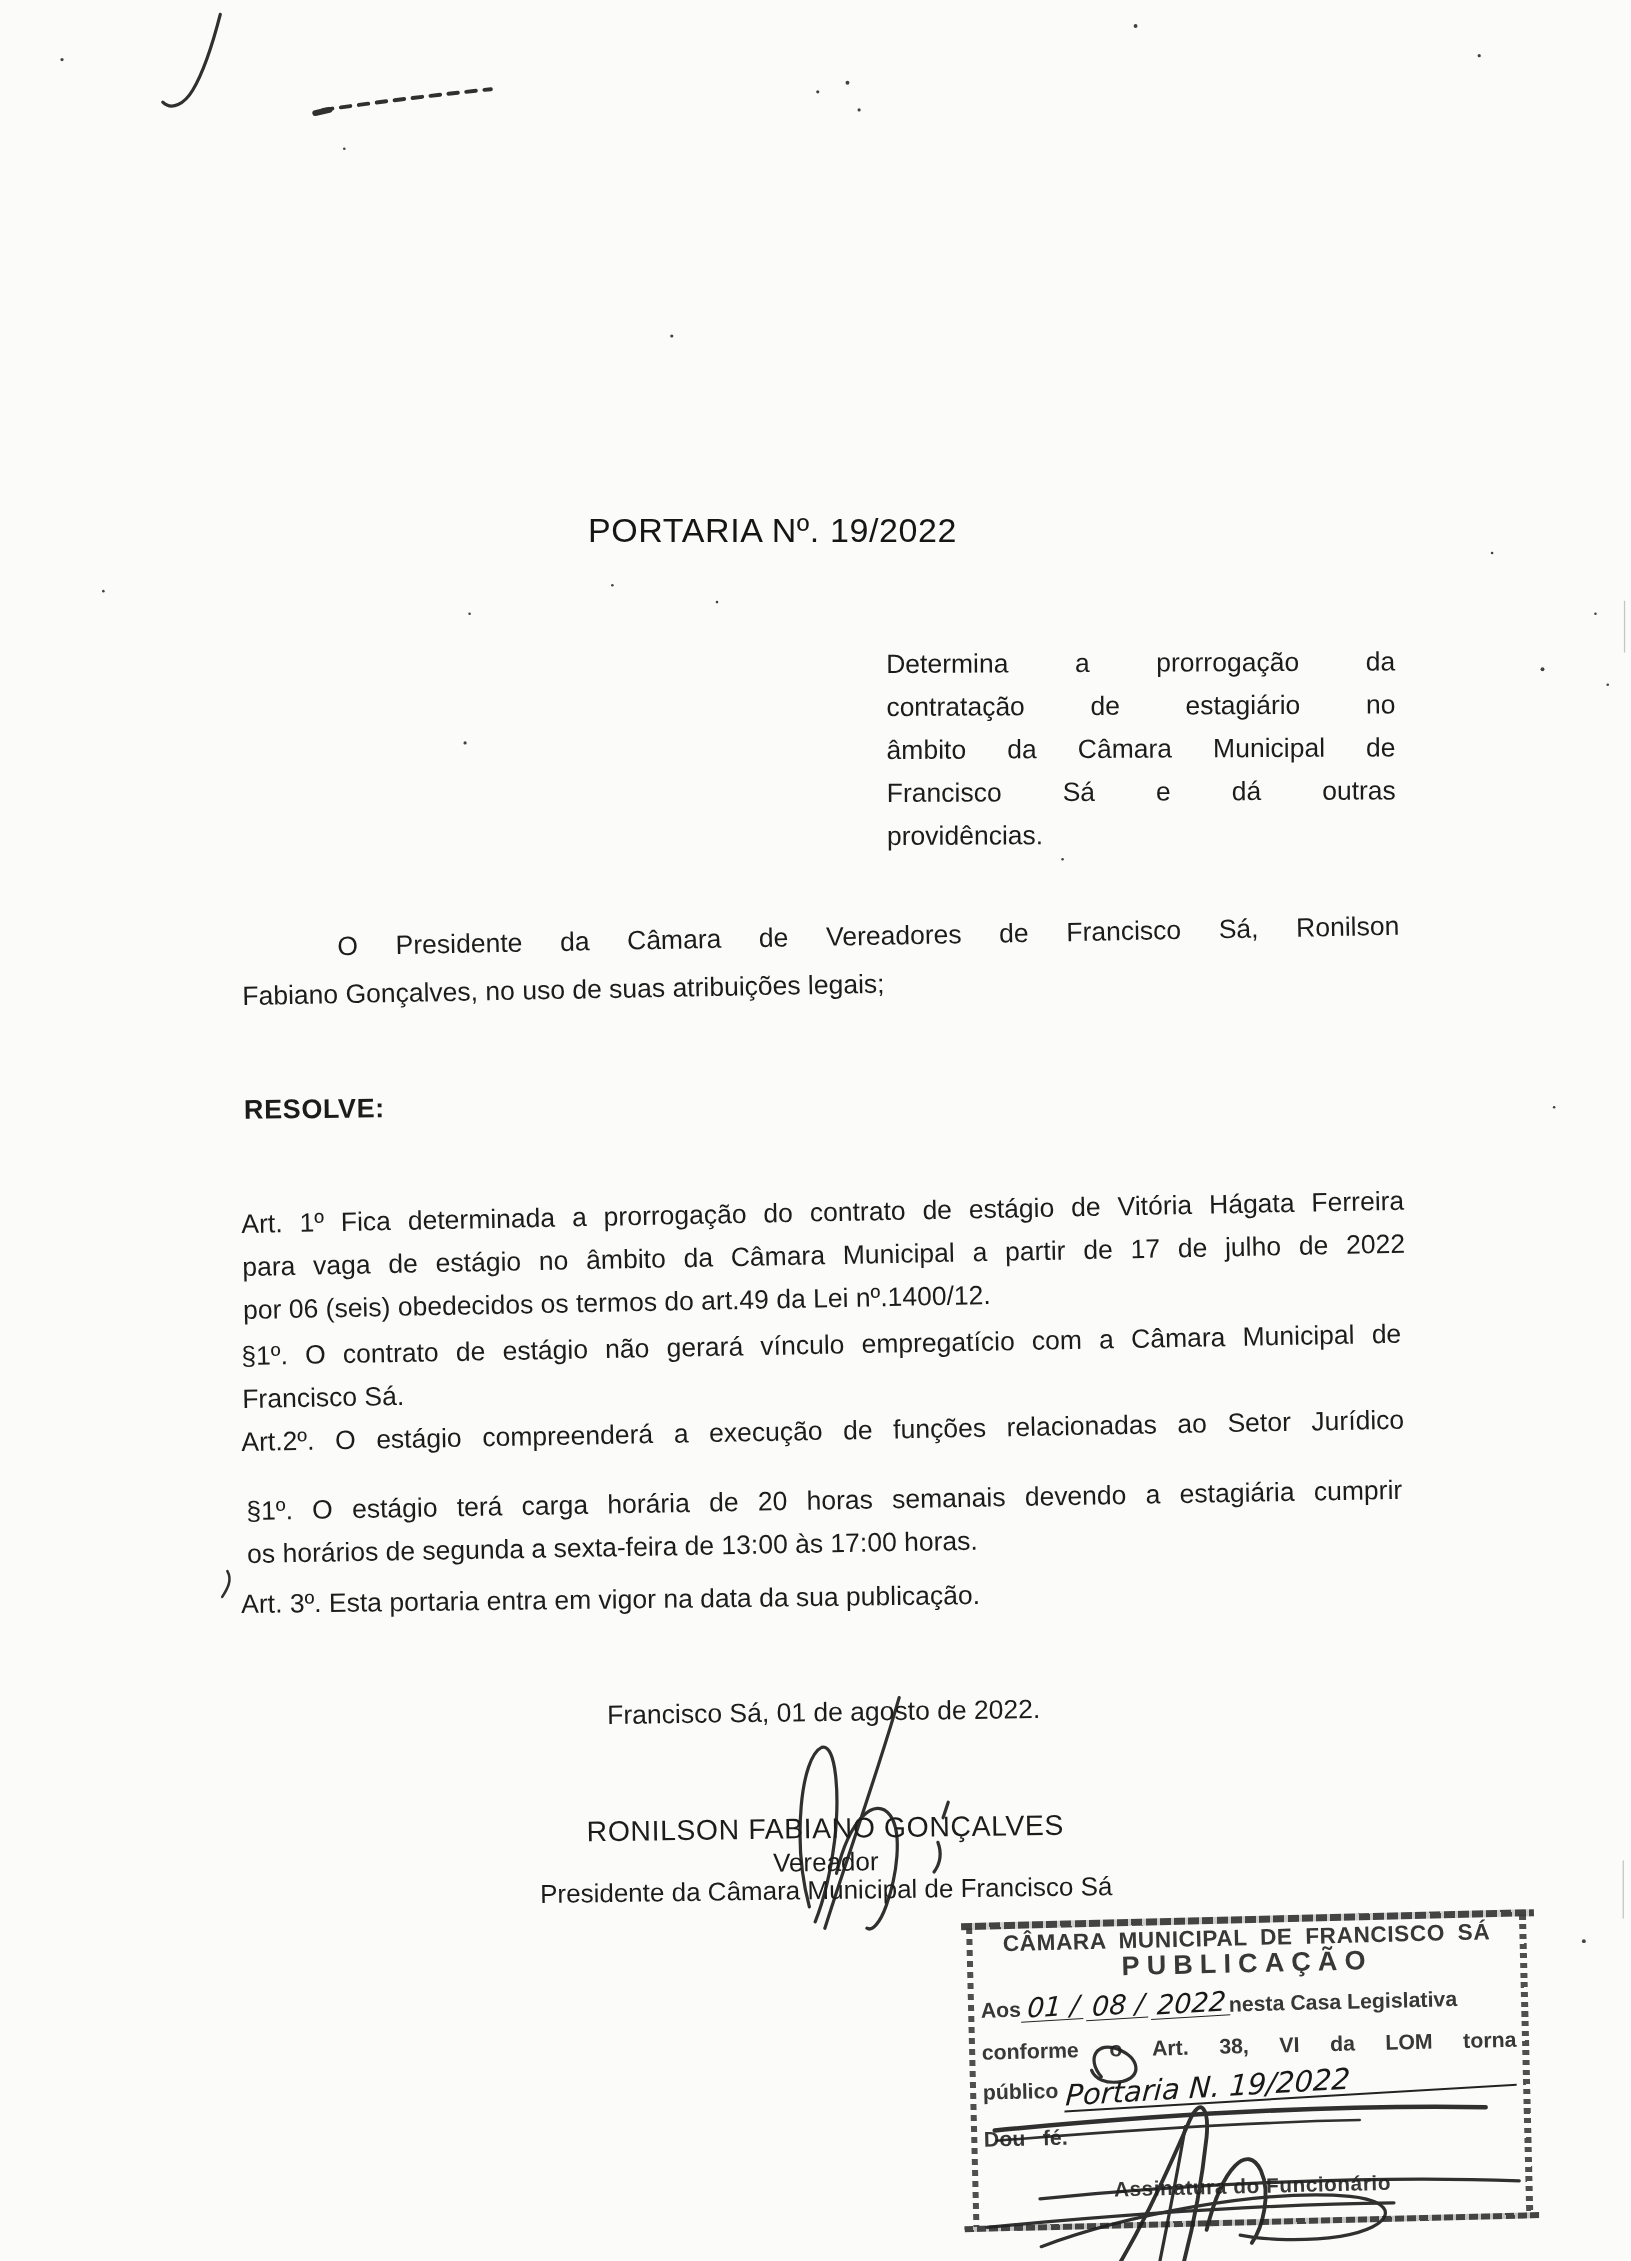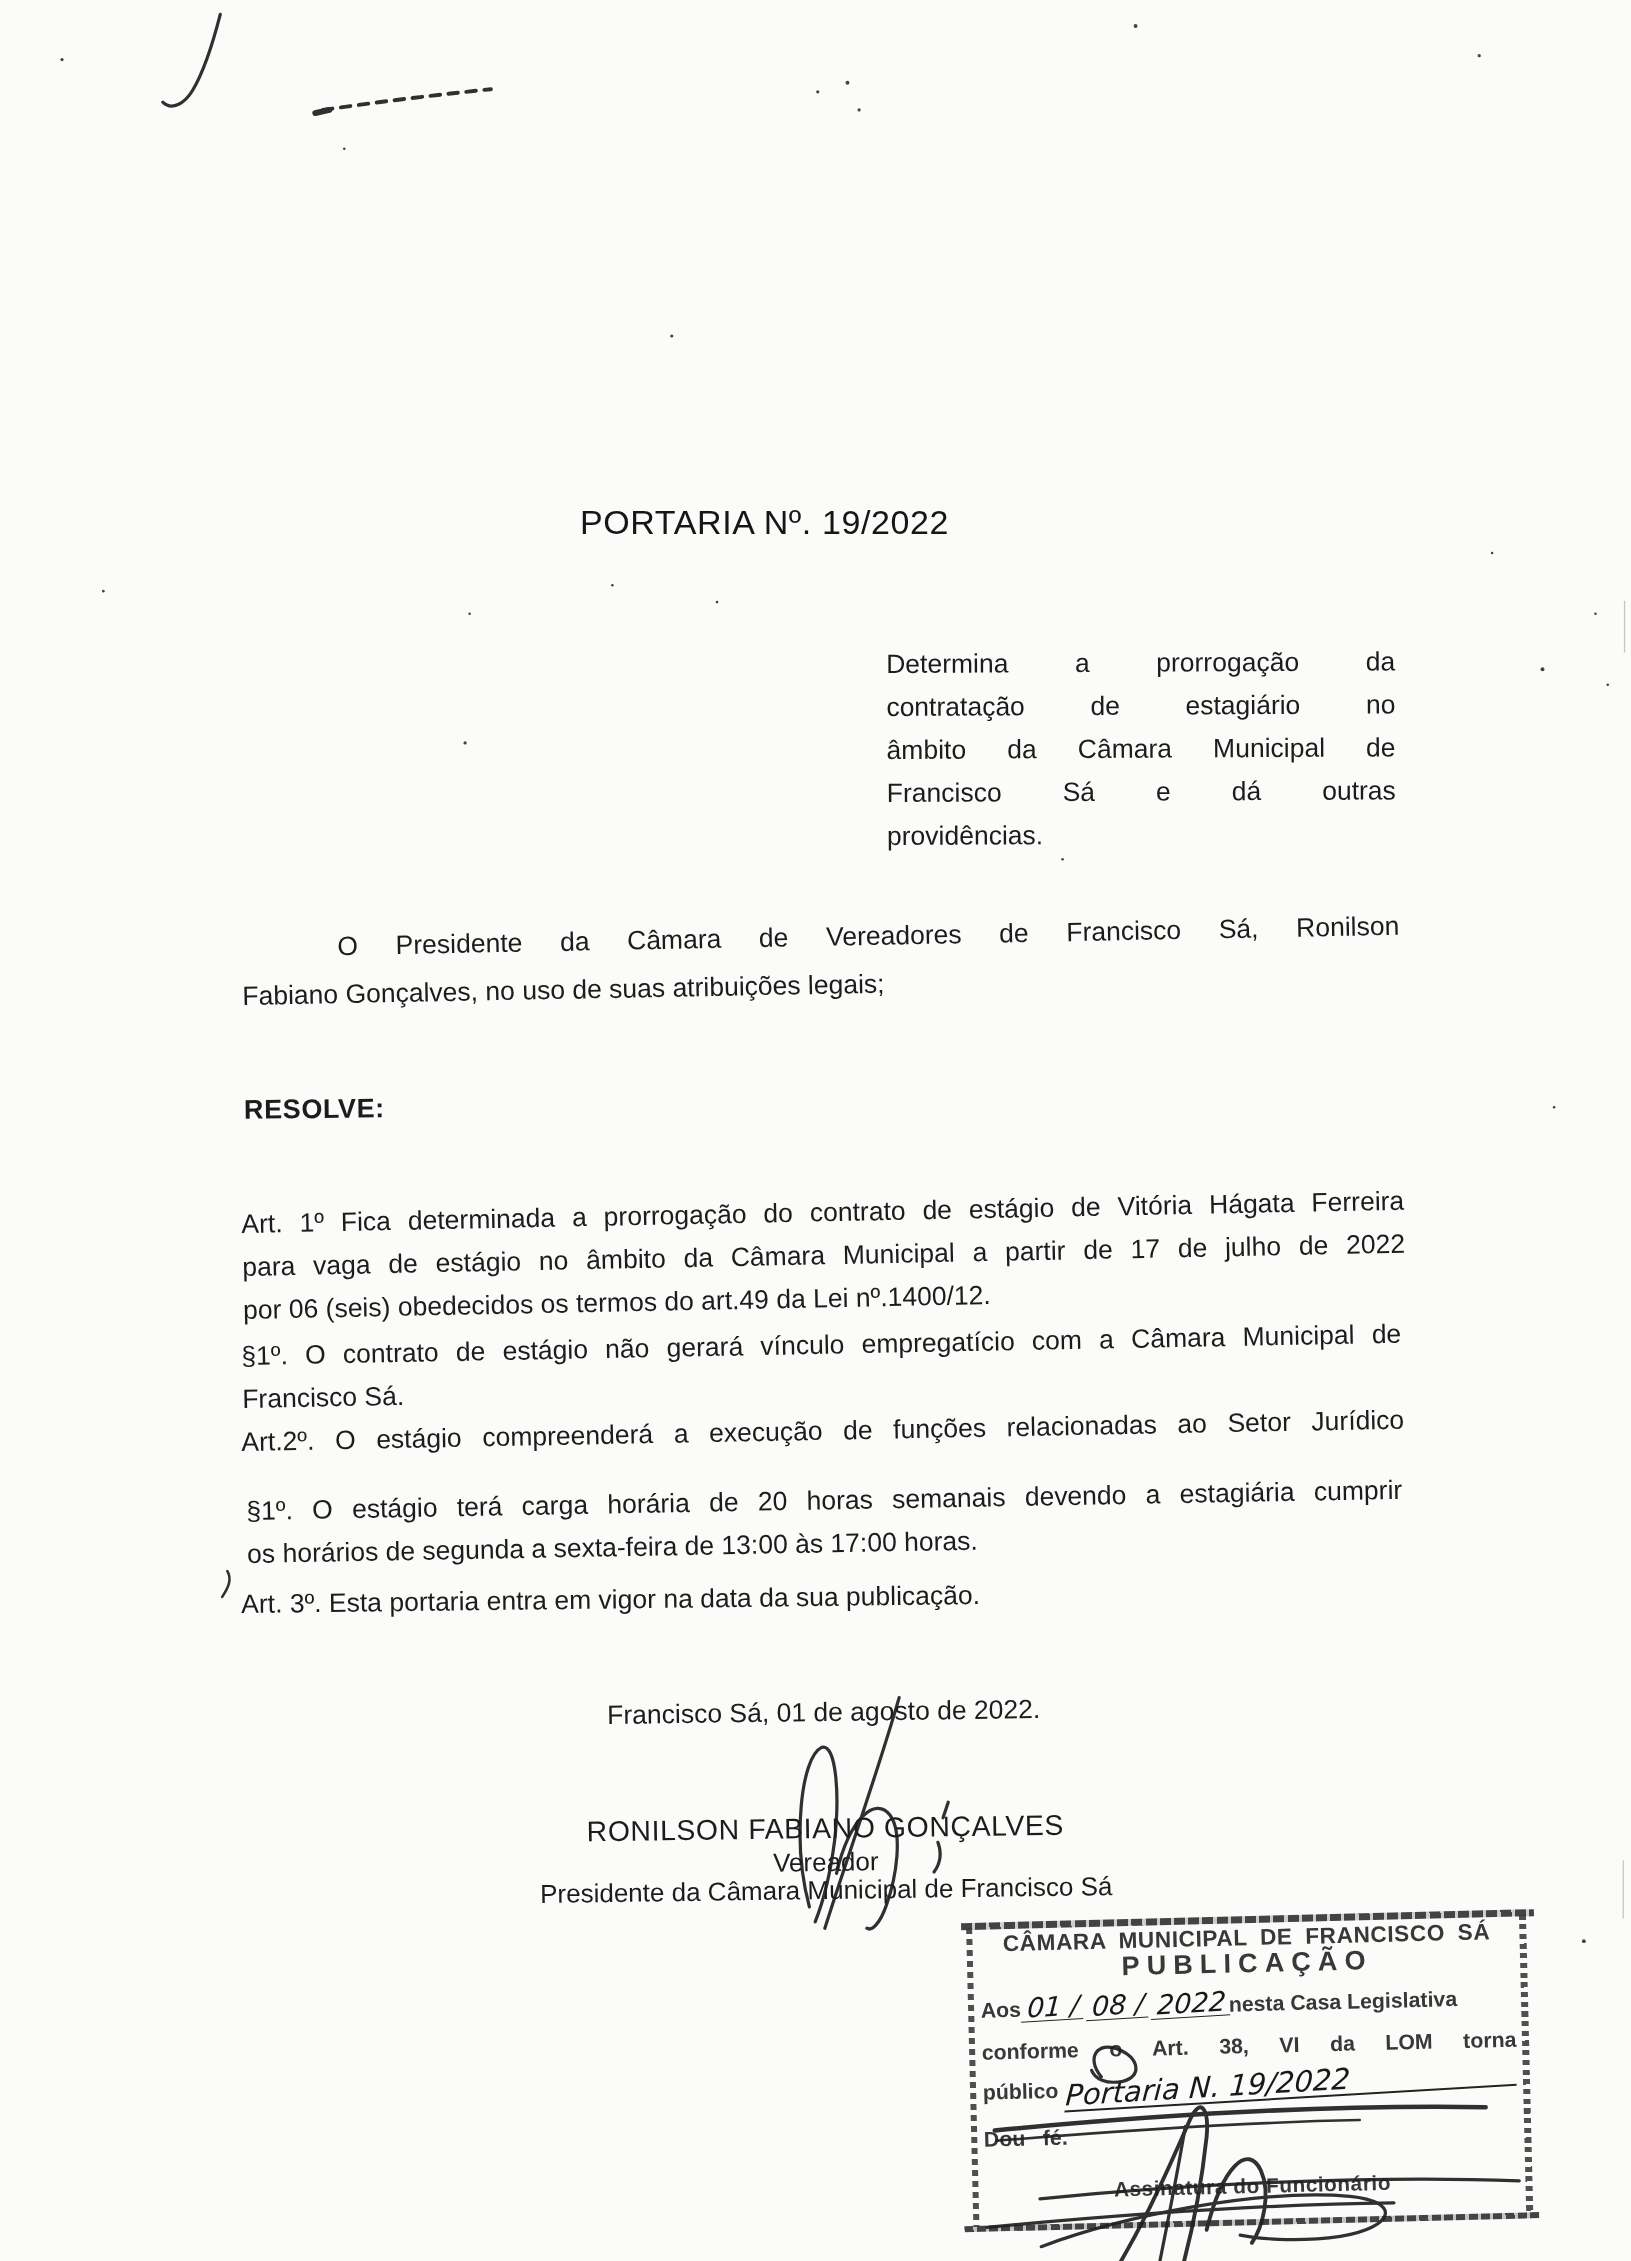--- a/index.html
+++ b/index.html
@@ -7,21 +7,21 @@
     width:1631px;height:2261px;position:relative;overflow:hidden;
     background:#fbfbfa;color:#1c1c1c;
     font-family:"Liberation Sans", sans-serif;
   }
   .abs{position:absolute;}
   .para .line{text-align:justify;text-align-last:justify;}
   .para .line.last{text-align-last:left;}
   .body-text{font-size:26.5px;line-height:43px;}
   .title{
     left:580px;top:503px;font-size:34px;font-weight:400;letter-spacing:0.6px;
-    color:#161616;white-space:nowrap;margin:0;
+    color:#161616;white-space:nowrap;margin:8px;
   }
   .ementa{left:886px;top:643px;width:509px;font-size:26.5px;line-height:43px;transform:rotate(-0.3deg);transform-origin:left top;}
   .preamble{left:241px;top:924px;width:1158px;font-size:26.5px;line-height:48px;transform:rotate(-1.1deg);transform-origin:left top;}
   .preamble .line.indent{padding-left:96px;}
   .resolve{left:244px;top:1094px;font-size:27px;font-weight:700;letter-spacing:0.6px;transform:rotate(-0.6deg);}
   .art1{left:241px;top:1203px;width:1163px;transform:rotate(-1.15deg);transform-origin:left top;}
   .par1{left:241px;top:1335px;width:1160px;transform:rotate(-1.1deg);transform-origin:left top;}
   .art2{left:241px;top:1421px;width:1163px;transform:rotate(-1.1deg);transform-origin:left top;}
   .par2{left:246px;top:1490px;width:1156px;transform:rotate(-1.05deg);transform-origin:left top;}
   .art3{left:241px;top:1583px;width:1163px;transform:rotate(-0.7deg);transform-origin:left top;}

